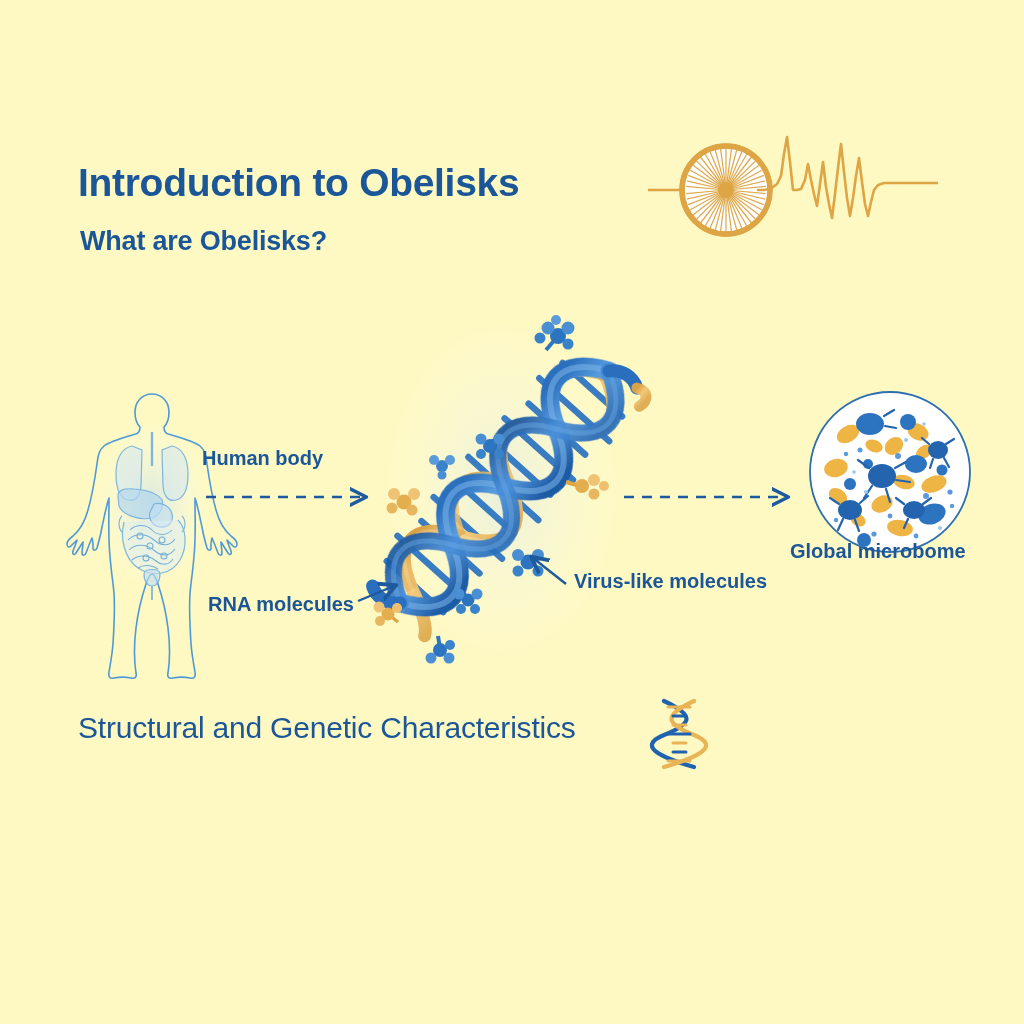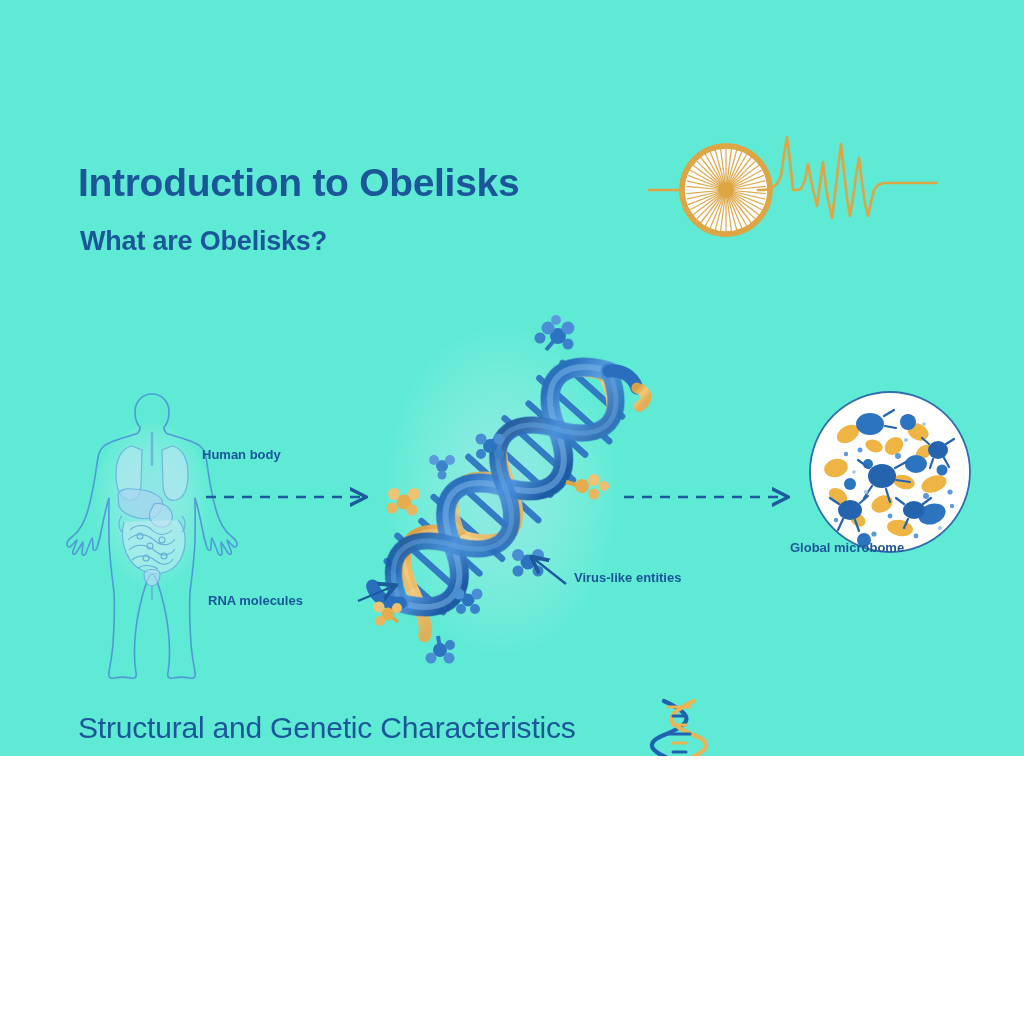--- a/index.html
+++ b/index.html
@@ -6,22 +6,22 @@
     margin: 0;
     padding: 0;
     background: #ffffff;
   }
   body {
     font-family: "Liberation Sans", sans-serif;
   }
   #canvas {
     position: relative;
     width: 1024px;
-    height: 756px;
-    background: #5eead4;
+    height: 1024px;
+    background: #fef9c3;
     overflow: hidden;
   }
 
   
   .title {
     position: absolute;
     left: 78px;
     top: 161px;
     font-size: 39px;
     font-weight: bold;
@@ -55,21 +55,21 @@
     position: absolute;
     left: 648px;
     top: 132px;
     width: 290px;
     height: 108px;
   }
 
   
   .label {
     position: absolute;
-    font-size: 13px;
+    font-size: 20px;
     font-weight: bold;
     color: #1b5698;
     white-space: nowrap;
   }
   .label-human-body { left: 202px; top: 447px; }
   .label-rna        { left: 208px; top: 593px; }
   .label-virus      { left: 574px; top: 570px; }
   .label-microbiome { left: 790px; top: 540px; }
 
   
@@ -565,21 +565,21 @@
       <line x1="25" y1="28" x2="38" y2="28" stroke="#e8b456"></line>
       <line x1="20" y1="37" x2="42" y2="37" stroke="#1f62b0"></line>
       <line x1="25" y1="46" x2="38" y2="46" stroke="#e8b456"></line>
       <line x1="25" y1="55" x2="38" y2="55" stroke="#1f62b0"></line>
       <line x1="20" y1="64" x2="42" y2="64" stroke="#e8b456"></line>
     </g>
   </svg>
 
   <div class="label label-human-body">Human body</div>
   <div class="label label-rna">RNA molecules</div>
-  <div class="label label-virus">Virus-like entities</div>
+  <div class="label label-virus">Virus-like molecules</div>
   <div class="label label-microbiome">Global microbome</div>
 
   <svg class="arrow-layer" viewBox="0 0 1024 1024">
     <defs>
       <marker id="arrowHead" markerWidth="9" markerHeight="9" refX="6" refY="4.5" orient="auto" markerUnits="strokeWidth">
         <path d="M0 1 L7 4.5 L0 8" fill="none" stroke="#1d5a9e" stroke-width="1.4" stroke-linecap="round" stroke-linejoin="round"></path>
       </marker>
       <marker id="arrowHeadSolid" markerWidth="9" markerHeight="9" refX="6" refY="4.5" orient="auto" markerUnits="strokeWidth">
         <path d="M0 1 L7 4.5 L0 8" fill="none" stroke="#1d5a9e" stroke-width="1.6" stroke-linecap="round" stroke-linejoin="round"></path>
       </marker>

